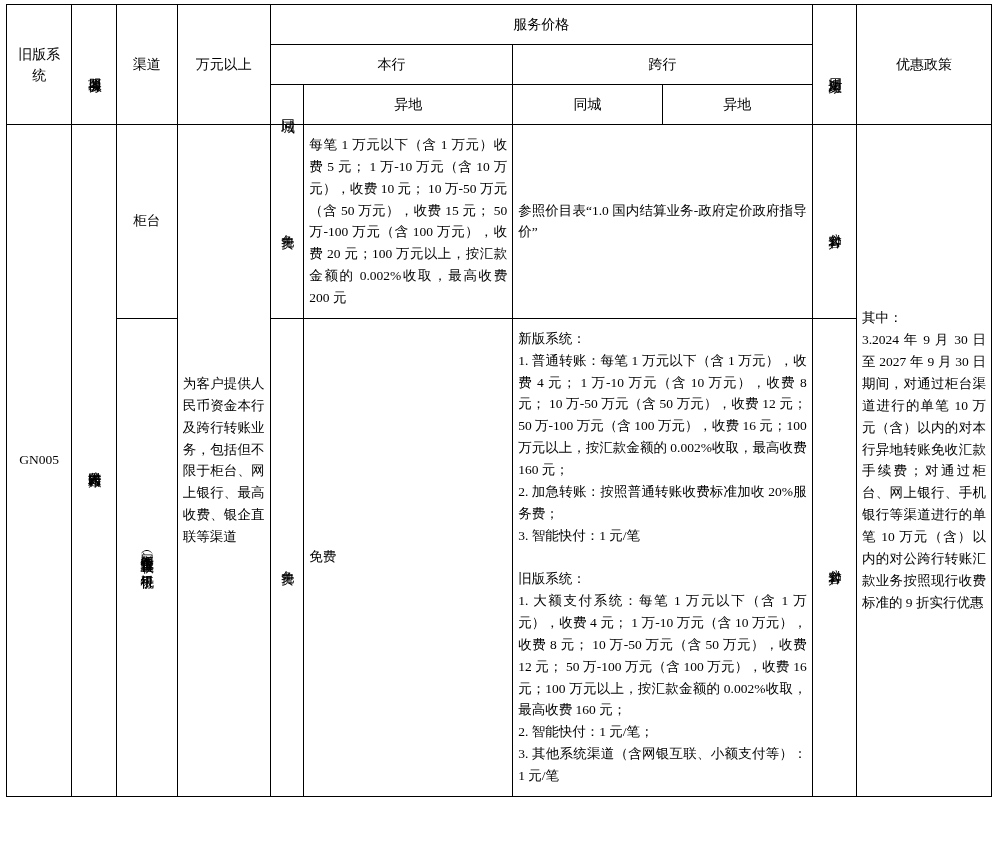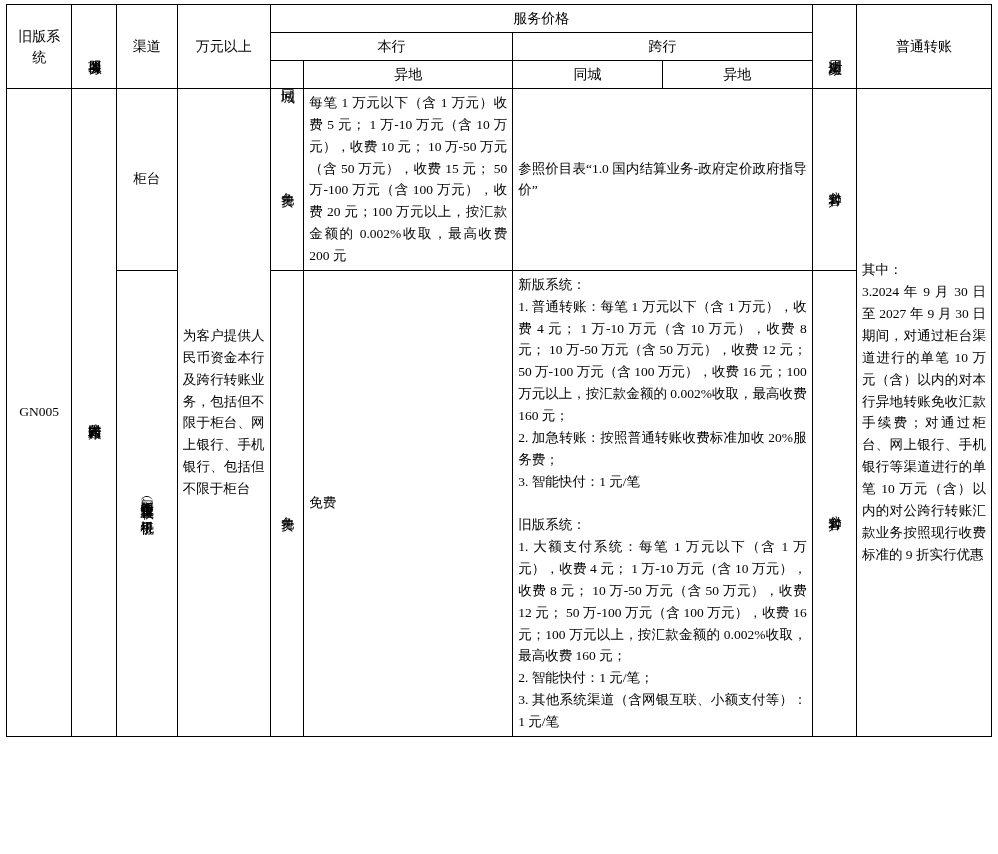--- a/index.html
+++ b/index.html
@@ -23,21 +23,21 @@
   table.price-table {
     border-collapse: collapse;
     table-layout: fixed;
     width: 986px;
     font-size: 13.5px;
     line-height: 1.5;
   }
   table.price-table td,
   table.price-table th {
     border: 1px solid #000000;
-    padding: 3px 5px;
+    padding: 9px 5px;
     vertical-align: middle;
     font-weight: normal;
     word-wrap: break-word;
     overflow-wrap: break-word;
   }
   .center {
     text-align: center;
   }
   .top {
     vertical-align: top;
@@ -104,40 +104,40 @@
       <col class="col-policy">
     </colgroup>
     <thead>
       <tr>
         <td class="center hdr" rowspan="3">旧版系统</td>
         <td class="vert hdr narrowcol" rowspan="3"><span class="vtext">服务项目</span></td>
         <td class="center hdr" rowspan="3">渠道</td>
         <td class="center hdr" rowspan="3">万元以上</td>
         <td class="center hdr" colspan="4">服务价格</td>
         <td class="vert hdr narrowcol" rowspan="3"><span class="vtext">适用对象</span></td>
-        <td class="center hdr" rowspan="3">普通转账</td>
+        <td class="center hdr" rowspan="3">优惠政策</td>
       </tr>
       <tr>
         <td class="center hdr" colspan="2">本行</td>
         <td class="center hdr" colspan="2">跨行</td>
       </tr>
       <tr>
         <td class="vert hdr narrowcol"><span class="vtext">同城</span></td>
         <td class="center hdr">异地</td>
         <td class="center hdr">同城</td>
         <td class="center hdr">异地</td>
       </tr>
     </thead>
     <tbody>
       <tr>
         <td class="center mid" rowspan="2">GN005</td>
         <td class="vert narrowcol" rowspan="2"><span class="vtext">对公人民币转账</span></td>
         <td class="center mid">柜台</td>
         <td class="mid cellpad" rowspan="2">
-            <span class="body-text">为客户提供人民币资金本行及跨行转账业务，包括但不限于柜台、网上银行、手机银行、包括但不限于柜台</span>
+            <span class="body-text">为客户提供人民币资金本行及跨行转账业务，包括但不限于柜台、网上银行、最高收费、银企直联等渠道</span>
           </td>
         <td class="vert narrowcol"><span class="vtext">免费</span></td>
         <td class="top cellpad">
             <span class="body-text">每笔 1 万元以下（含 1 万元）收费 5 元； 1 万-10 万元（含 10 万元），收费 10 元； 10 万-50 万元（含 50 万元），收费 15 元； 50 万-100 万元（含 100 万元），收费 20 元；100 万元以上，按汇款金额的 0.002%收取，最高收费 200 元</span>
           </td>
         <td class="mid cellpad" colspan="2">
             <span class="body-text">参照价目表“1.0 国内结算业务-政府定价政府指导价”</span>
           </td>
         <td class="vert narrowcol"><span class="vtext">对公客户</span></td>
         <td class="mid cellpad" rowspan="2">

